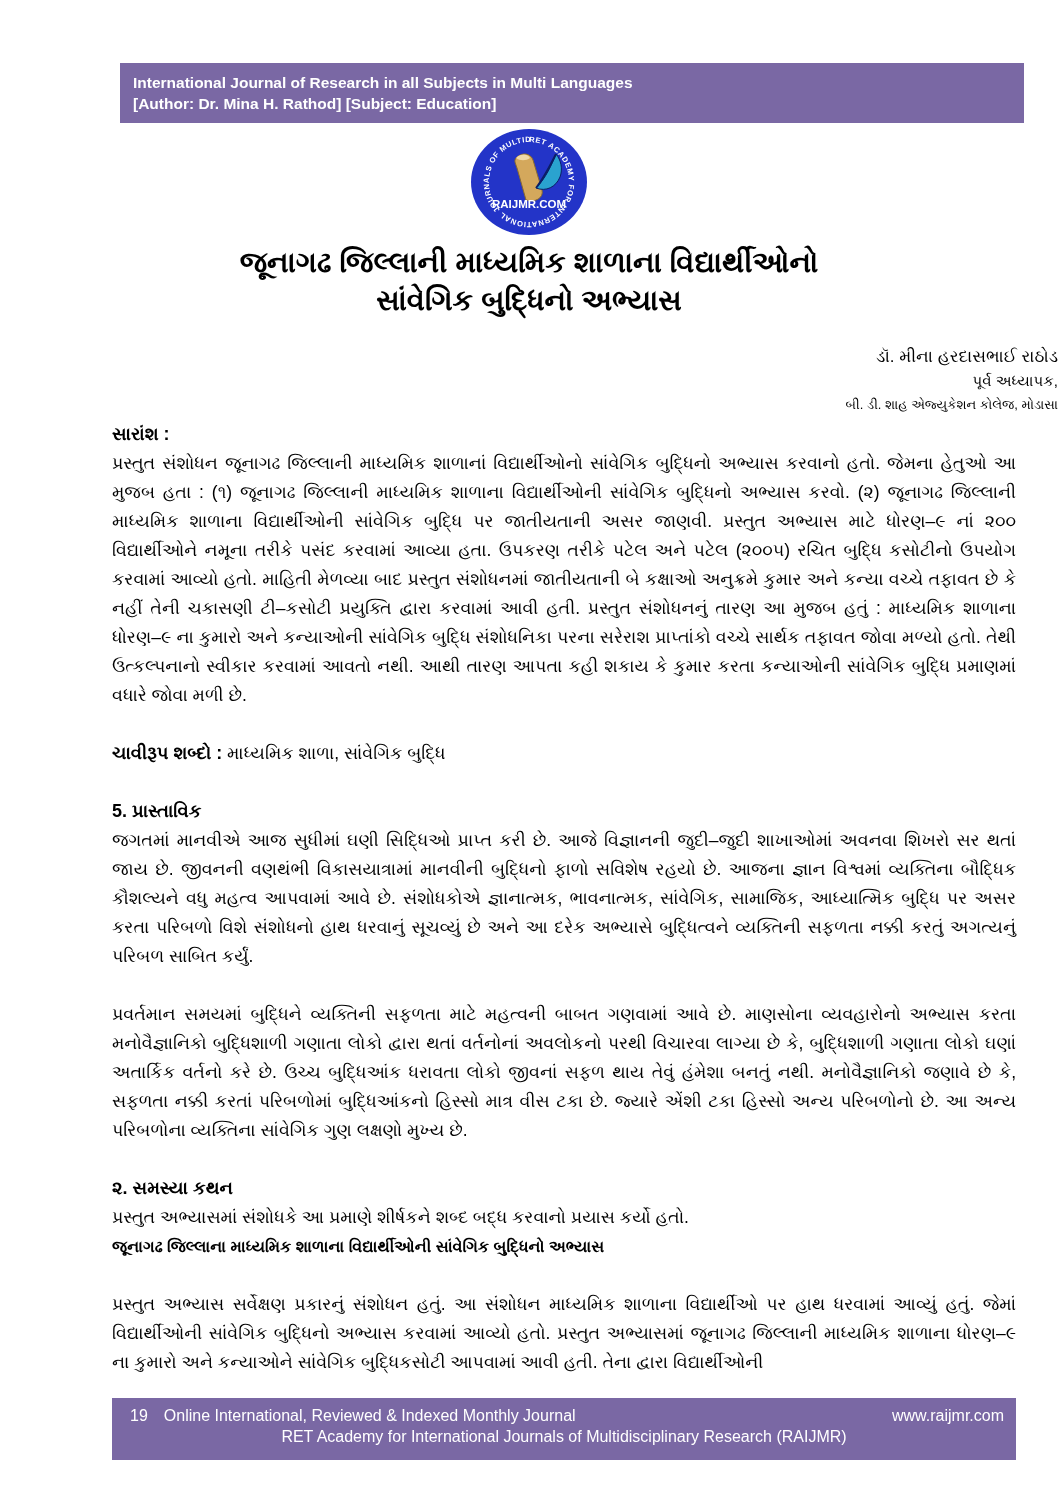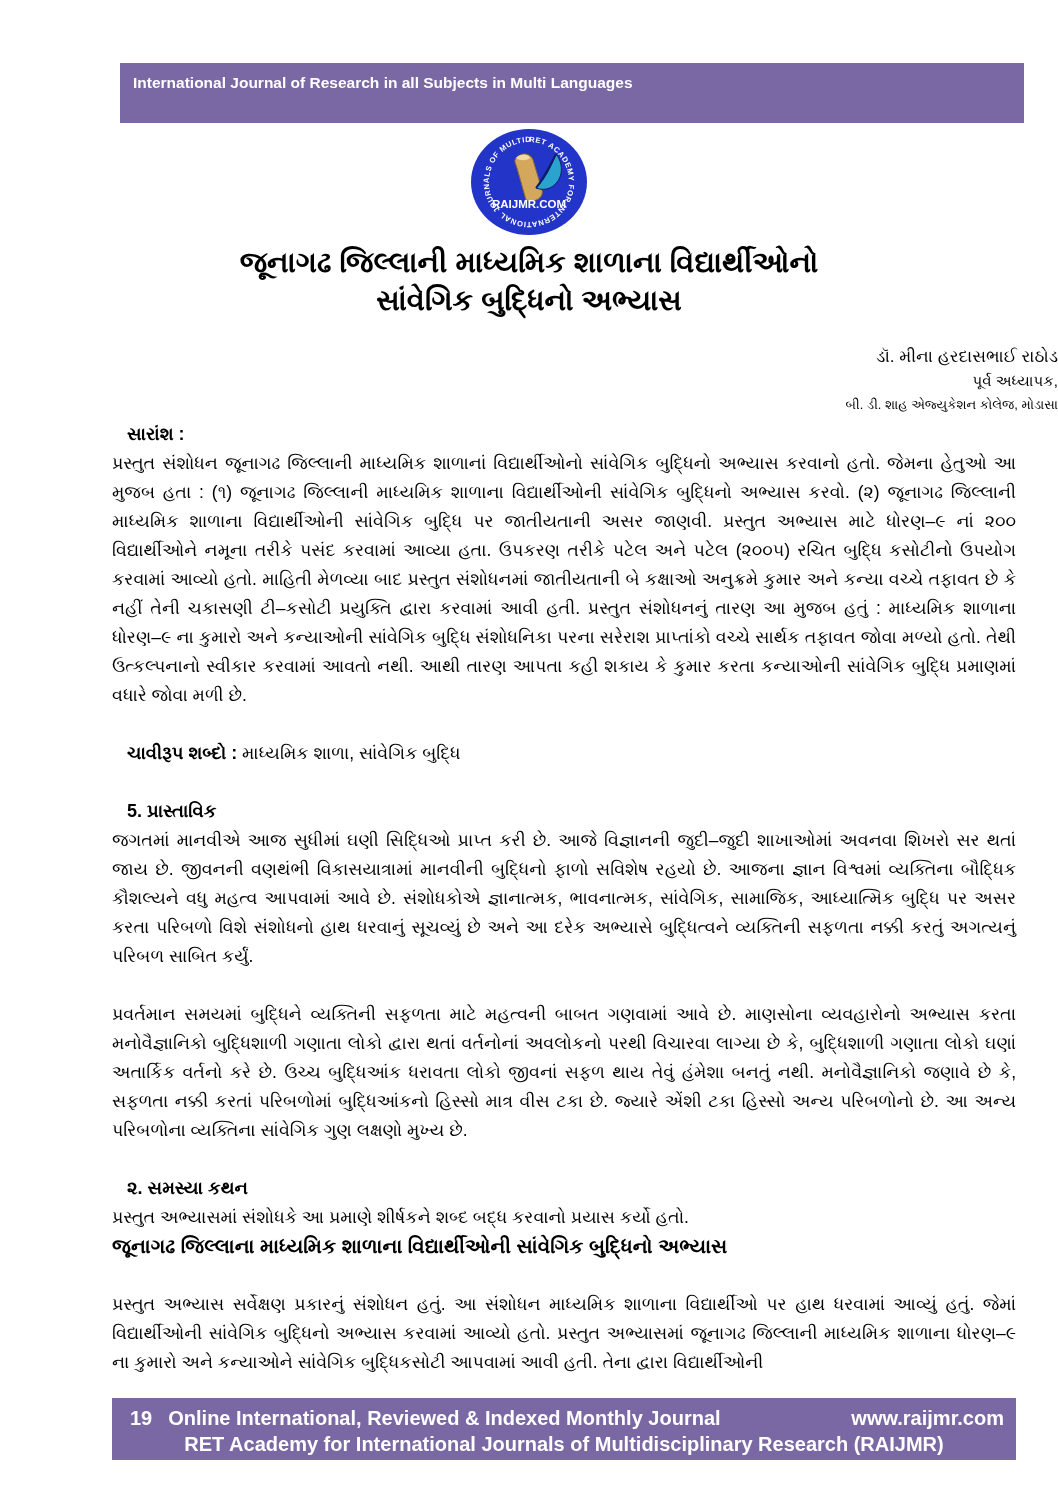--- a/index.html
+++ b/index.html
@@ -69,38 +69,38 @@
   .author-name { font-size: 17px; }
   .author-position { font-size: 15px; }
   .author-college { font-size: 13px; }
 
   
   .body-flow {
     position: absolute;
     left: 112px; top: 420px;
     width: 904px;
   }
-  .h-bold { font-weight: bold; font-size: 18px; line-height: 29px; margin-left: 15px; }
+  .h-bold { font-weight: bold; font-size: 18px; line-height: 29px; }
   .para {
     font-size: 17.5px;
     line-height: 29px;
     text-align: justify;
   }
   .mt-line { margin-top: 29px; }
-  .statement { font-weight: bold; font-size: 20px; line-height: 29px; }
+  .statement { font-weight: bold; font-size: 16px; line-height: 29px; }
 
   
   .footer-banner {
     position: absolute;
     left: 112px; top: 1398px;
     width: 904px; height: 62px;
     background: #7a68a4;
     color: #ffffff;
-    font-weight: bold;
-    font-size: 20px;
+    font-weight: normal;
+    font-size: 16px;
   }
   .footer-row1 {
     display: flex;
     align-items: baseline;
     padding: 9px 12px 0 18px;
   }
   .footer-page-num { margin-right: 16px; }
   .footer-site { margin-left: auto; color: #ffffff; text-decoration: none; }
   .footer-row2 {
     text-align: center;
@@ -108,20 +108,21 @@
   }
 </style>
 </head>
 <body>
 
 <div class="page">
 
   <div class="header-banner">
     <div class="header-left">
       <div>International Journal of Research in all Subjects in Multi Languages</div>
+      <div>[Author: Dr. Mina H. Rathod] [Subject: Education]</div>
     </div>
   </div>
 
   <div class="logo-wrap">
     <svg width="118" height="108" viewBox="0 0 118 108" aria-hidden="true">
       <ellipse cx="59" cy="54" rx="58" ry="53" fill="#2334c8"></ellipse>
       <defs>
         <path id="ringPath" d="M59,14 a40,40 0 1,1 -0.1,0" fill="none"></path>
       </defs>
       <text font-size="7.6" font-weight="bold" fill="#ffffff" letter-spacing="0.6" font-family="Liberation Sans, sans-serif">

